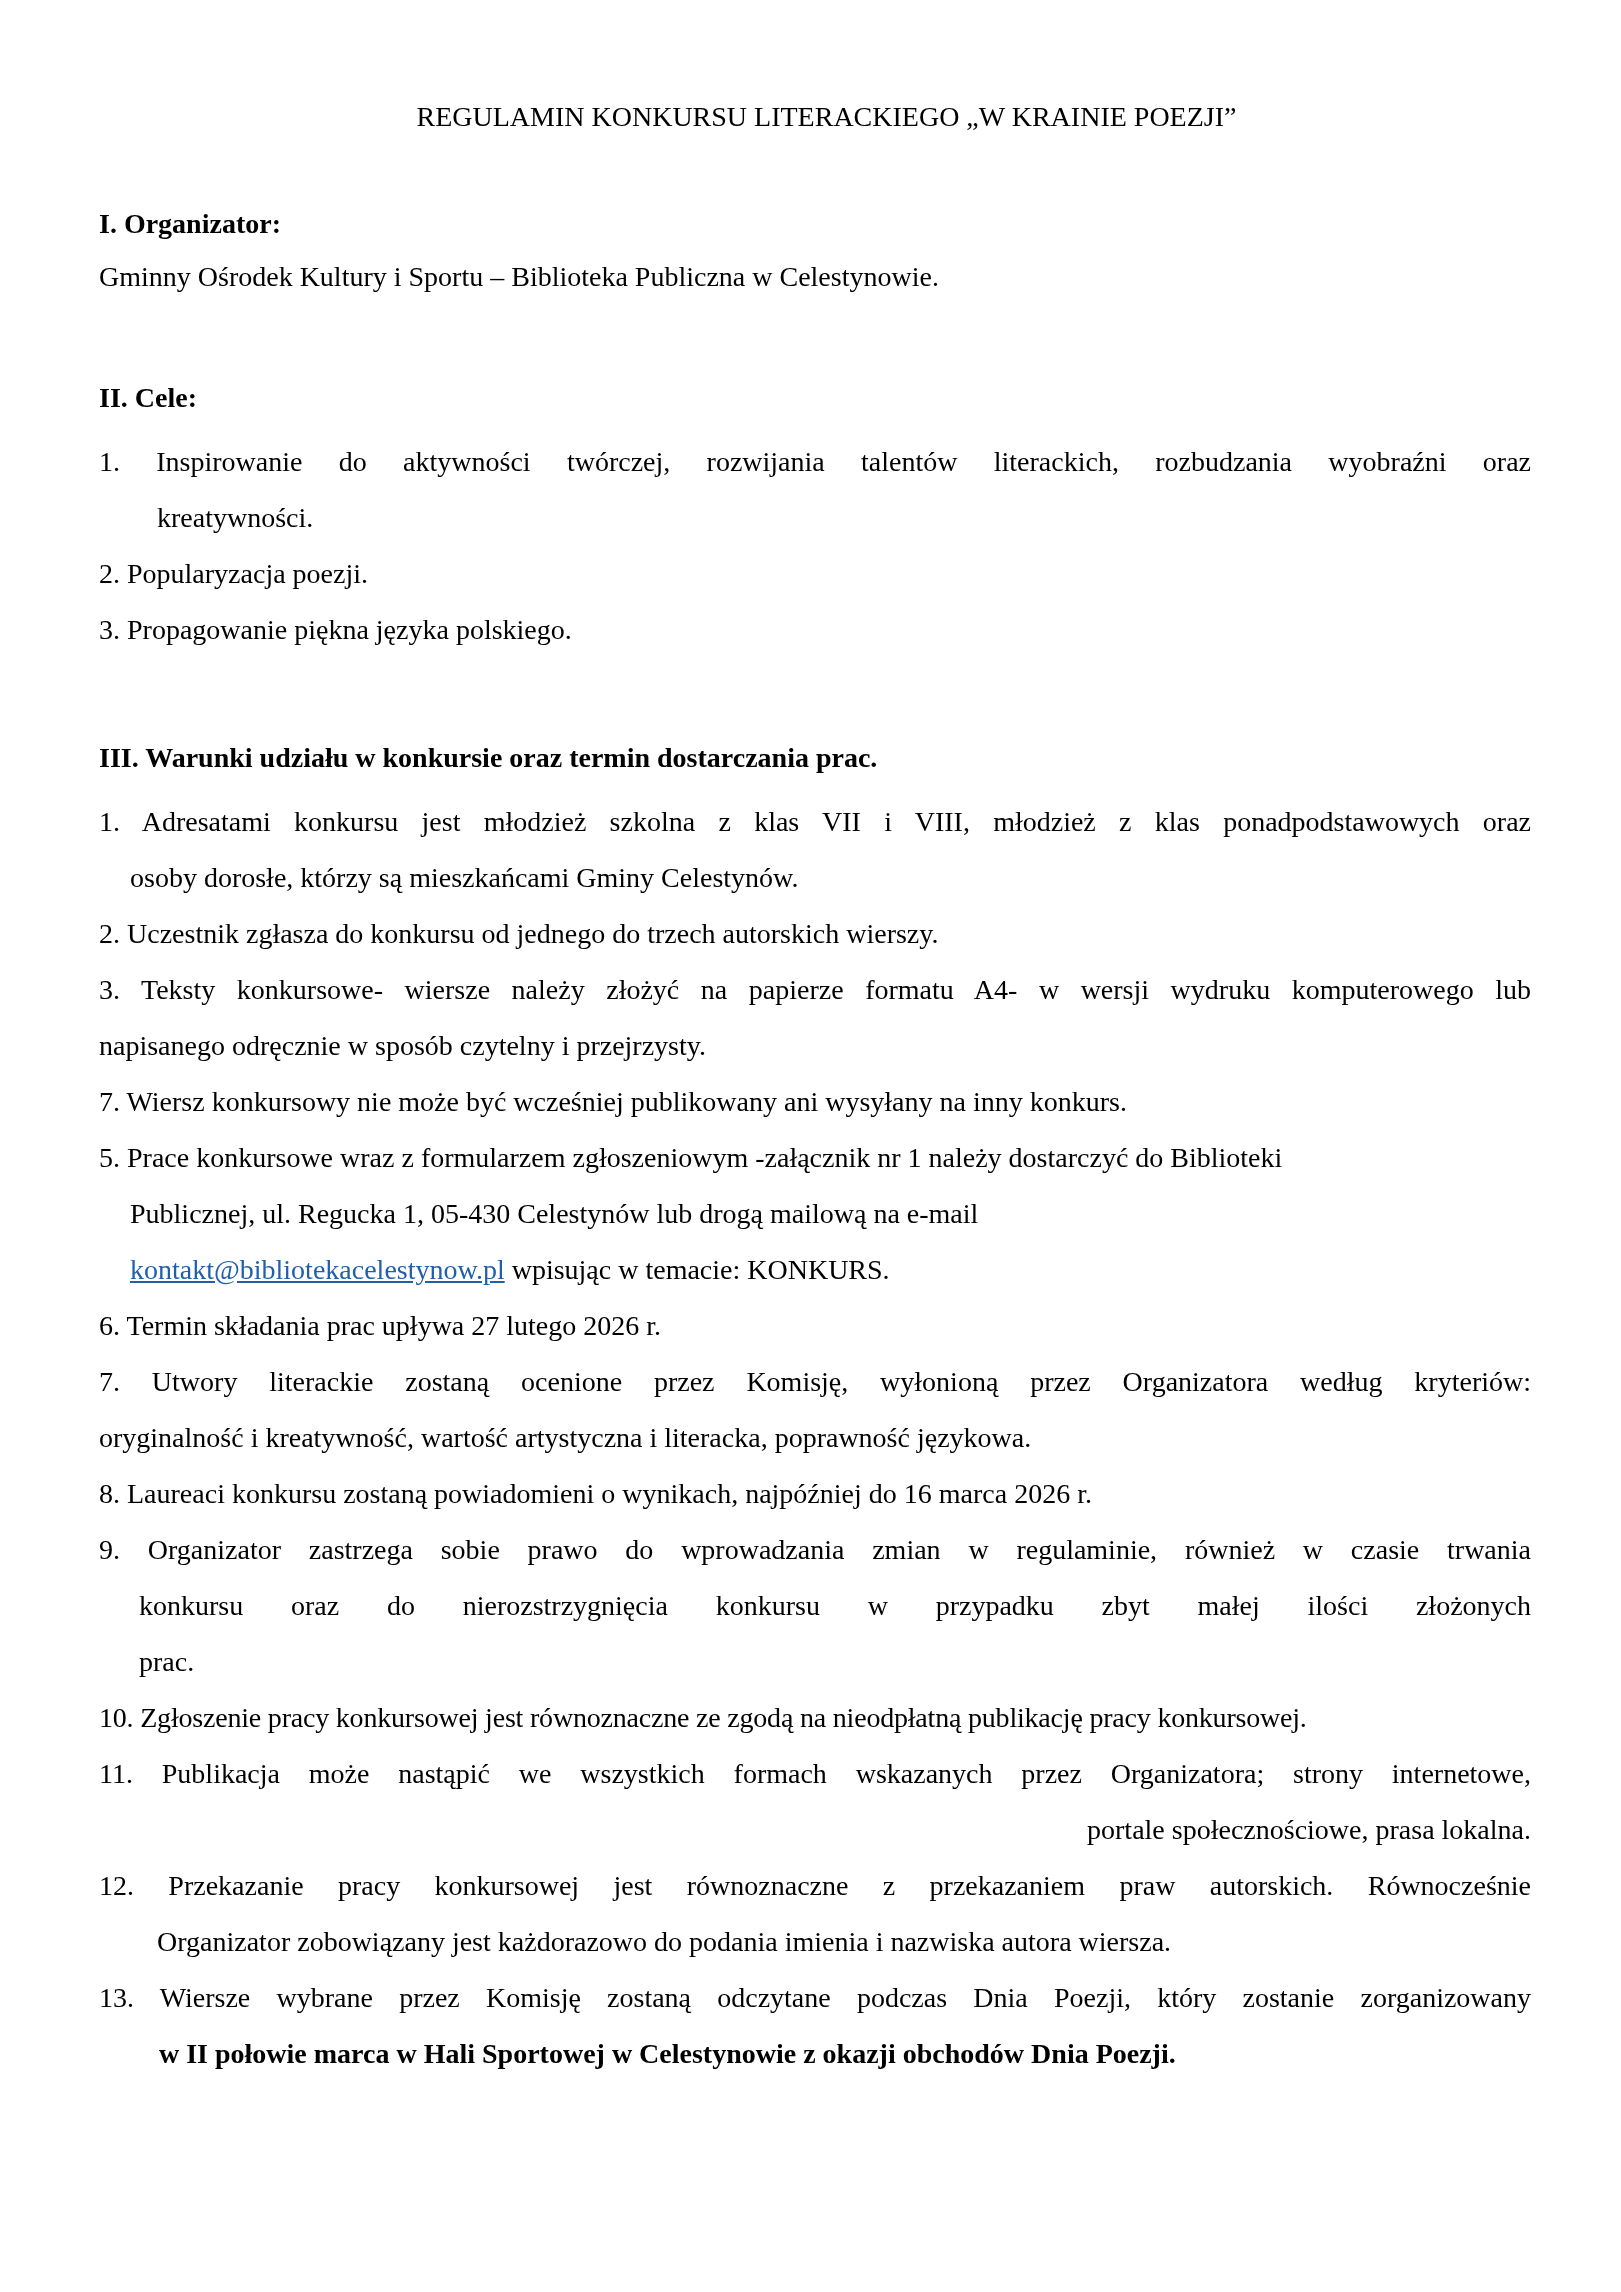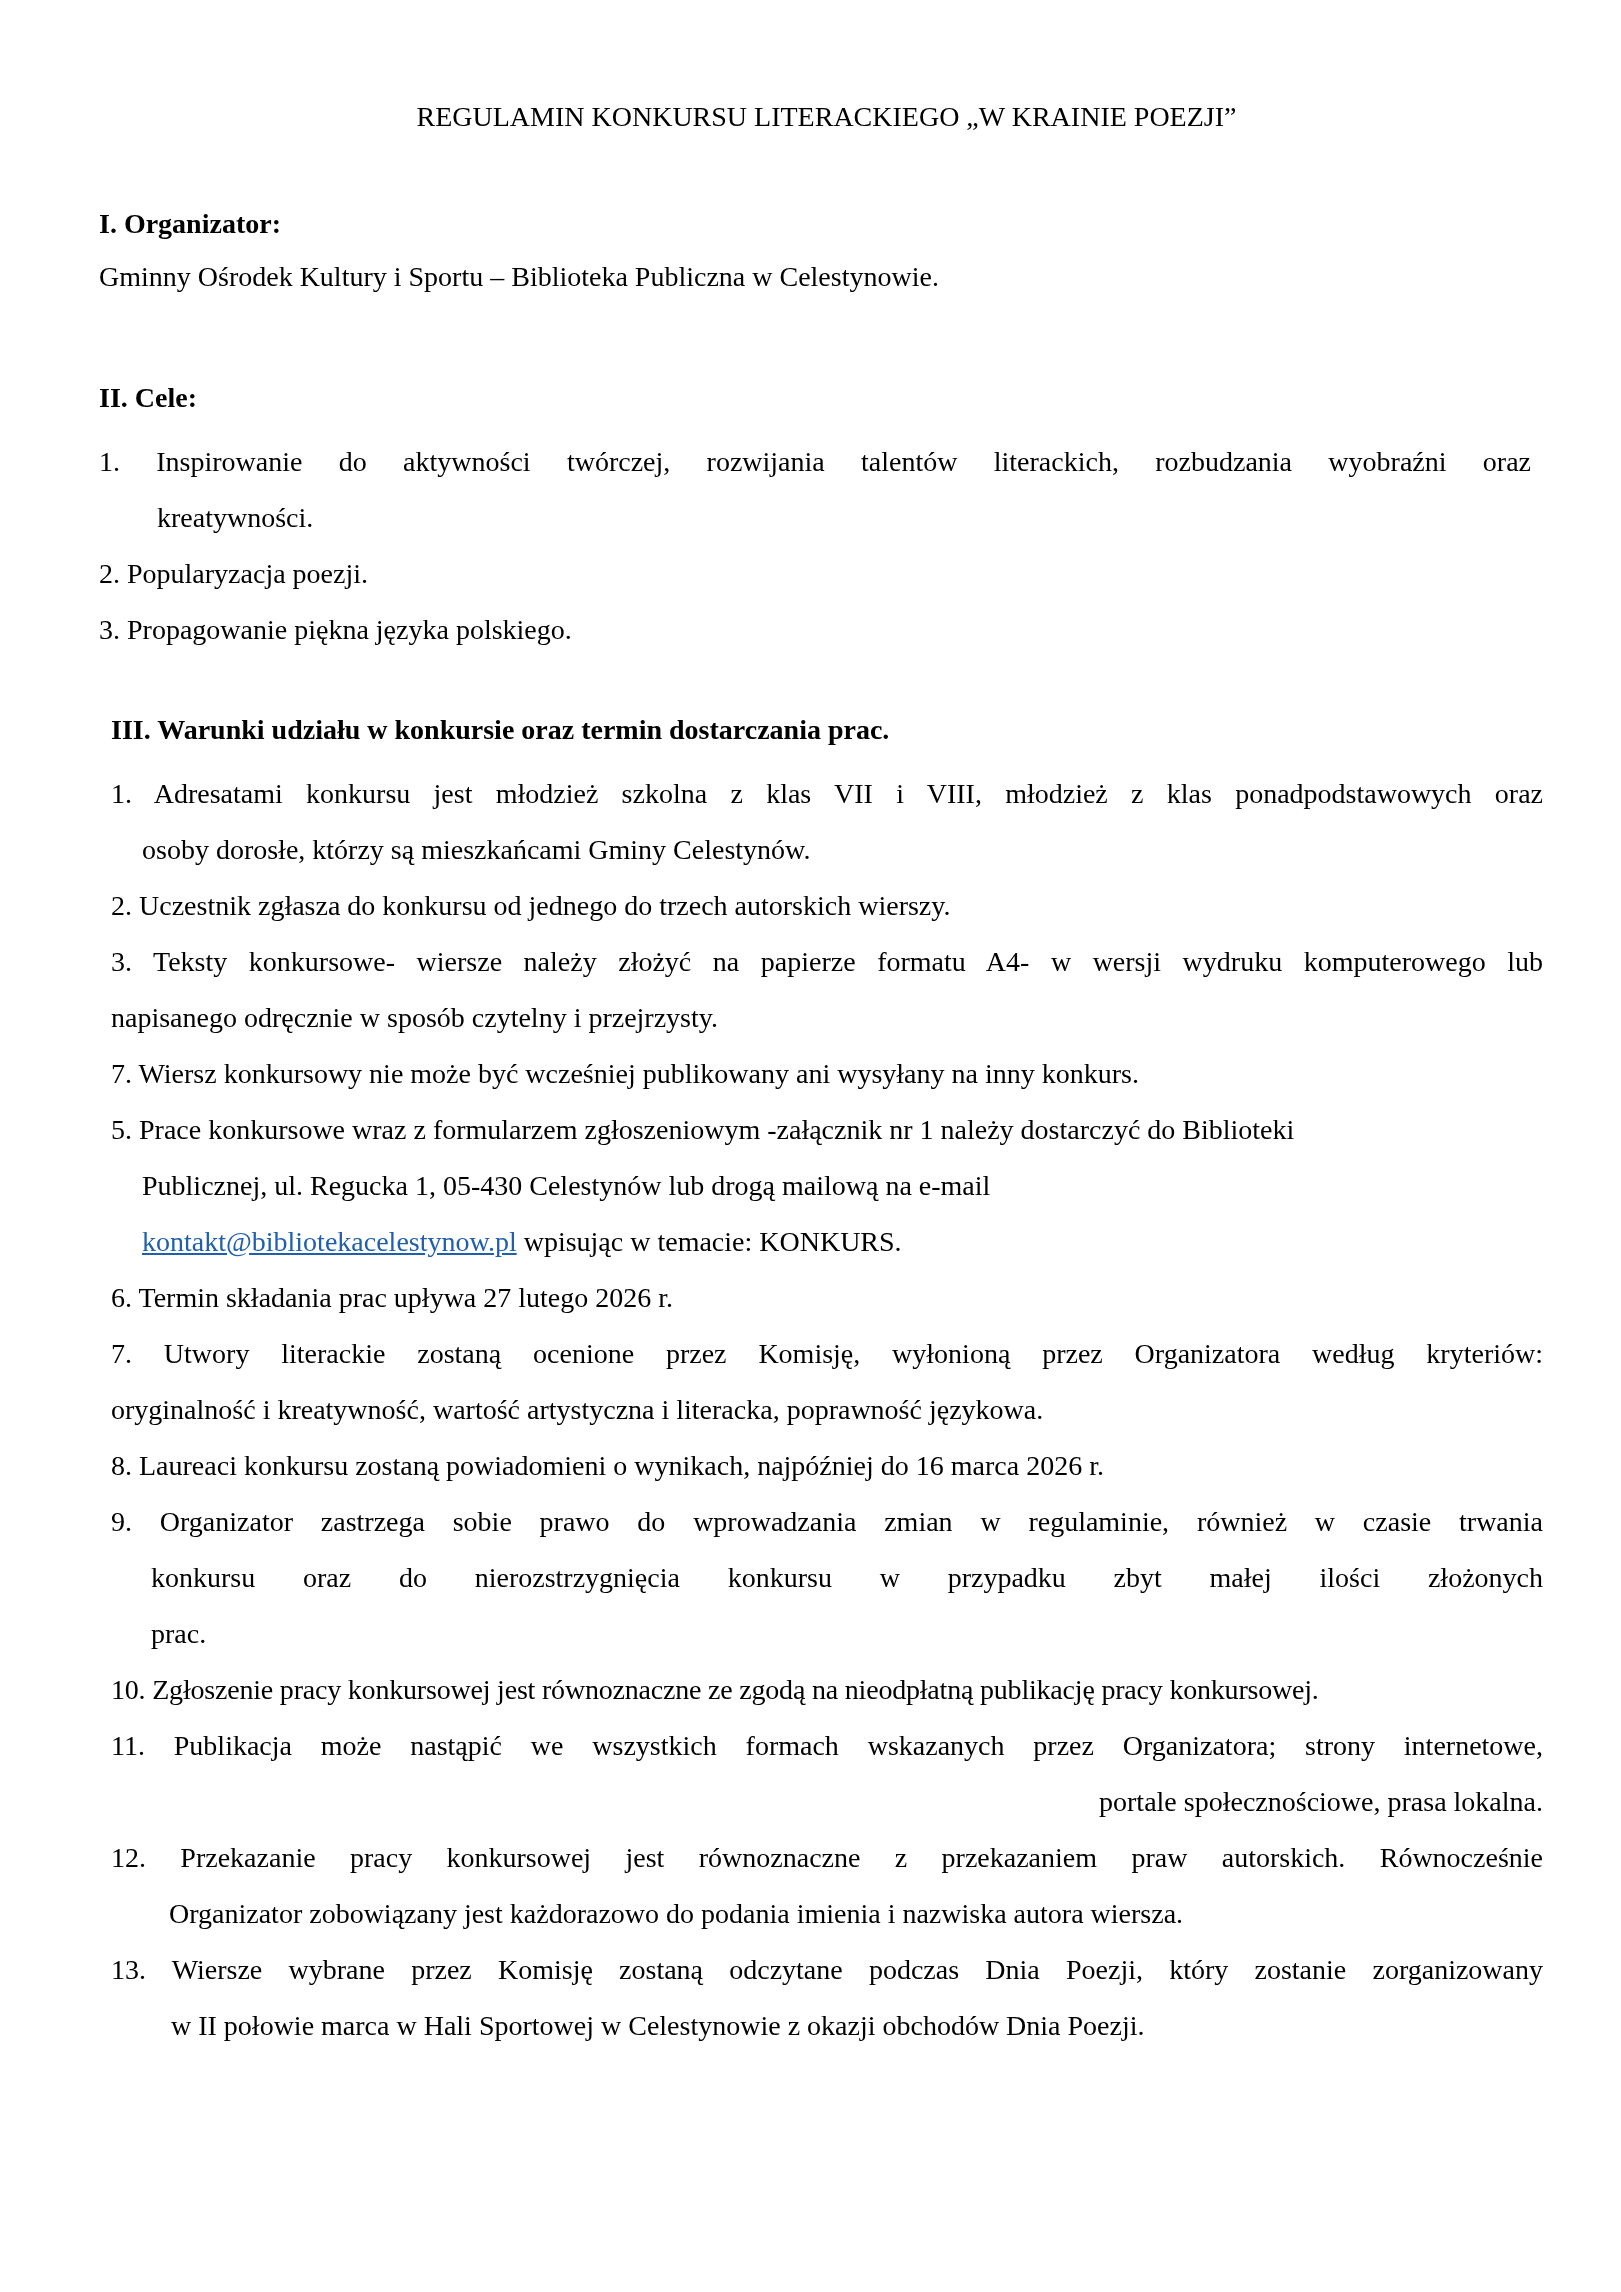--- a/index.html
+++ b/index.html
@@ -15,21 +15,21 @@
     text-align: center; font-size: 28px; line-height: 39px;
   }
   .block { position: absolute; left: 99px; width: 1432px; }
   .heading { font-weight: bold; line-height: 39px; }
   .line { line-height: 56px; white-space: nowrap; }
   .justify { text-align: justify; text-align-last: justify; white-space: normal; }
   .indent-a { padding-left: 49px; text-align: right; }
   .indent-b { padding-left: 31px; }
   .indent-c { padding-left: 40px; }
   .indent-d { padding-left: 58px; }
-  .indent-e { padding-left: 60px; }
+  .indent-e { padding-left: 60px; font-weight: bold; }
   a.email { color: #1f5fae; text-decoration: underline; }
 </style>
 </head>
 <body>
 
 <div class="page">
 
   <div class="title">REGULAMIN KONKURSU LITERACKIEGO „W KRAINIE POEZJI”</div>
 
   <div class="block" style="top:204px;">
@@ -40,21 +40,21 @@
   <div class="block" style="top:378px;">
     <div class="heading">II. Cele:</div>
     <div style="margin-top:16.7px;">
       <div class="line justify">1. Inspirowanie do aktywności twórczej, rozwijania talentów literackich, rozbudzania wyobraźni oraz</div>
       <div class="line indent-d">kreatywności.</div>
       <div class="line">2. Popularyzacja poezji.</div>
       <div class="line">3. Propagowanie piękna języka polskiego.</div>
     </div>
   </div>
 
-  <div class="block" style="top:710px;margin-left:12px;">
+  <div class="block" style="top:738px;">
     <div class="heading">III. Warunki udziału w konkursie oraz termin dostarczania prac.</div>
     <div style="margin-top:16.7px;">
       <div class="line justify">1. Adresatami konkursu jest młodzież szkolna z klas VII i VIII, młodzież z klas ponadpodstawowych oraz</div>
       <div class="line indent-b">osoby dorosłe, którzy są mieszkańcami Gminy Celestynów.</div>
 
       <div class="line">2. Uczestnik zgłasza do konkursu od jednego do trzech autorskich wierszy.</div>
 
       <div class="line justify">3. Teksty konkursowe- wiersze należy złożyć na papierze formatu A4- w wersji wydruku komputerowego lub</div>
       <div class="line">napisanego odręcznie w sposób czytelny i przejrzysty.</div>
 

